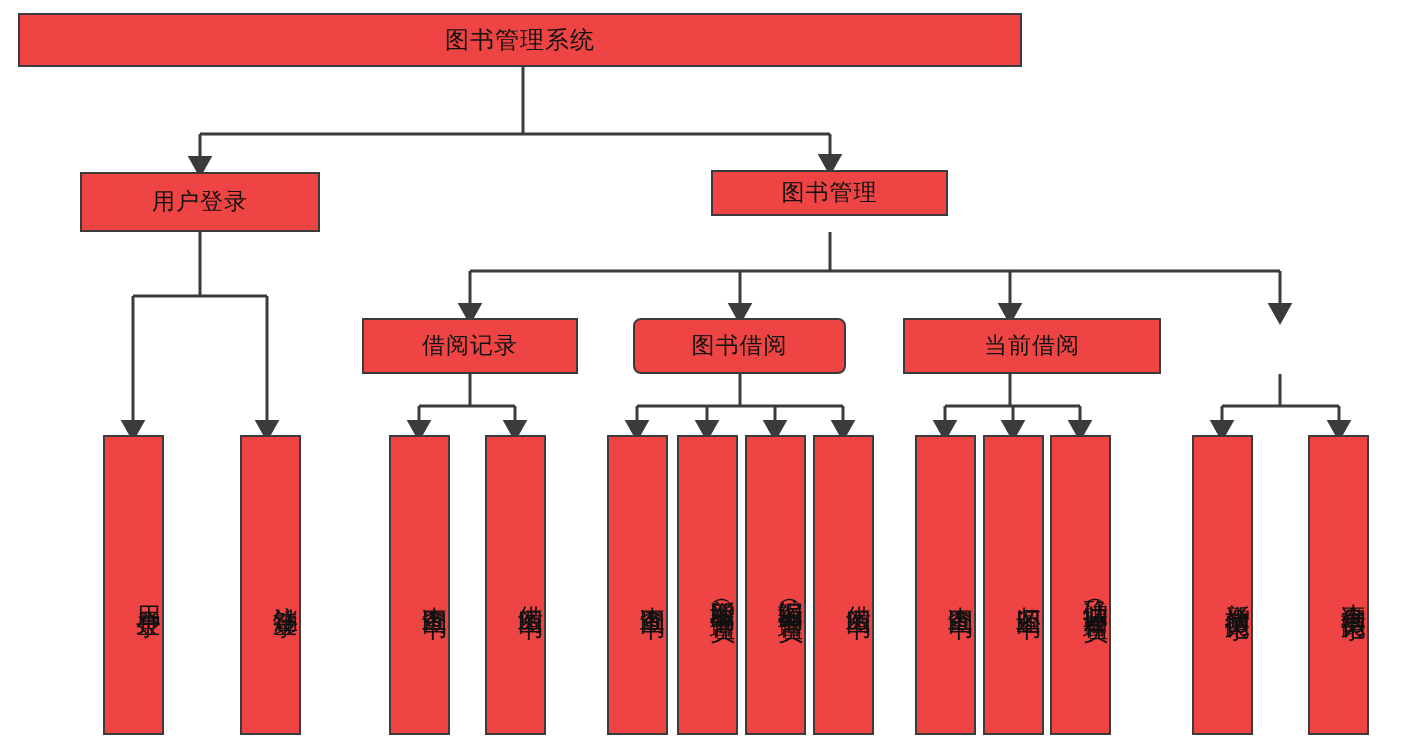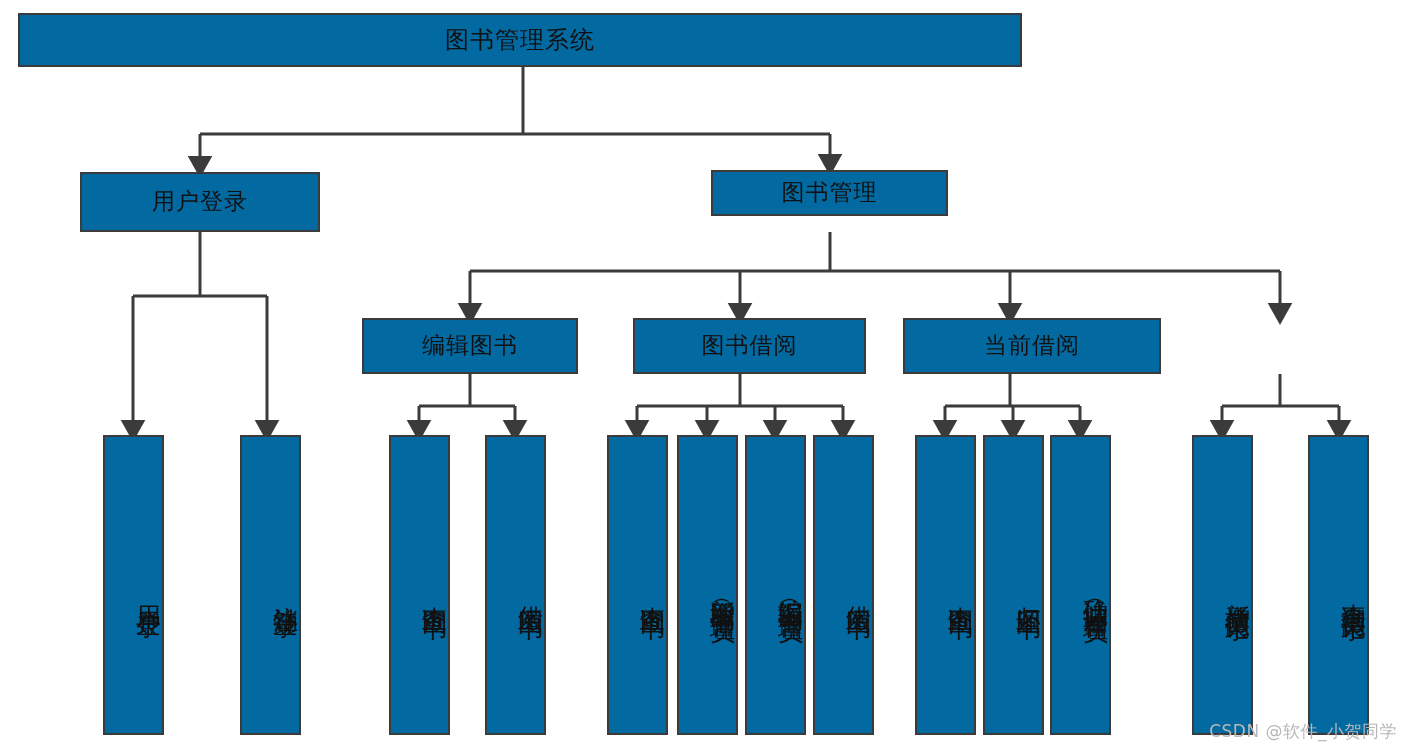--- a/index.html
+++ b/index.html
@@ -9,21 +9,21 @@
     font-family:"DejaVu Sans","Liberation Sans",sans-serif;
     position:relative;
     overflow:hidden;
   }
   #canvas{position:absolute;left:0;top:0;width:1405px;height:747px;}
   svg.wires{position:absolute;left:0;top:0;width:1405px;height:747px;pointer-events:none;}
 
   .node{
     position:absolute;
     box-sizing:border-box;
-    background:#0369a1;
+    background:#ef4444;
     border:2.5px solid #3b3b3b;
     display:flex;
     align-items:center;
     justify-content:center;
     color:#111111;
     z-index:2;
   }
   .node.horiz{ font-size:23px; line-height:1.1; letter-spacing:1px; }
   .node.root{ font-size:24px; }
   .node.vert{
@@ -112,23 +112,23 @@
   </div>
 
   <div class="node horiz" style="left:80px;top:172px;width:240px;height:60px;">
     <span>用户登录</span>
   </div>
   <div class="node horiz" style="left:711px;top:170px;width:237px;height:46px;">
     <span>图书管理</span>
   </div>
 
   <div class="node horiz" style="left:362px;top:318px;width:216px;height:56px;">
-    <span>编辑图书</span>
+    <span>借阅记录</span>
   </div>
-  <div class="node horiz" style="left:633px;top:318px;width:233px;height:56px;">
+  <div class="node horiz" style="left:633px;top:318px;width:213px;height:56px;border-radius:8px;">
     <span>图书借阅</span>
   </div>
   <div class="node horiz" style="left:903px;top:318px;width:258px;height:56px;">
     <span>当前借阅</span>
   </div>
 
   <div class="node vert" style="left:103px;top:435px;width:61px;height:300px;">
     <span class="vtext">用户登录</span>
   </div>
   <div class="node vert" style="left:240px;top:435px;width:61px;height:300px;">
@@ -165,14 +165,13 @@
     <span class="vtext">确认归还（管理员）</span>
   </div>
 
   <div class="node vert" style="left:1192px;top:435px;width:61px;height:300px;">
     <span class="vtext">新增借阅记录</span>
   </div>
   <div class="node vert" style="left:1308px;top:435px;width:61px;height:300px;">
     <span class="vtext">查询借阅记录</span>
   </div>
 
-  <div class="watermark">CSDN @软件_小贺同学</div>
 </div>
 
 </body></html>

